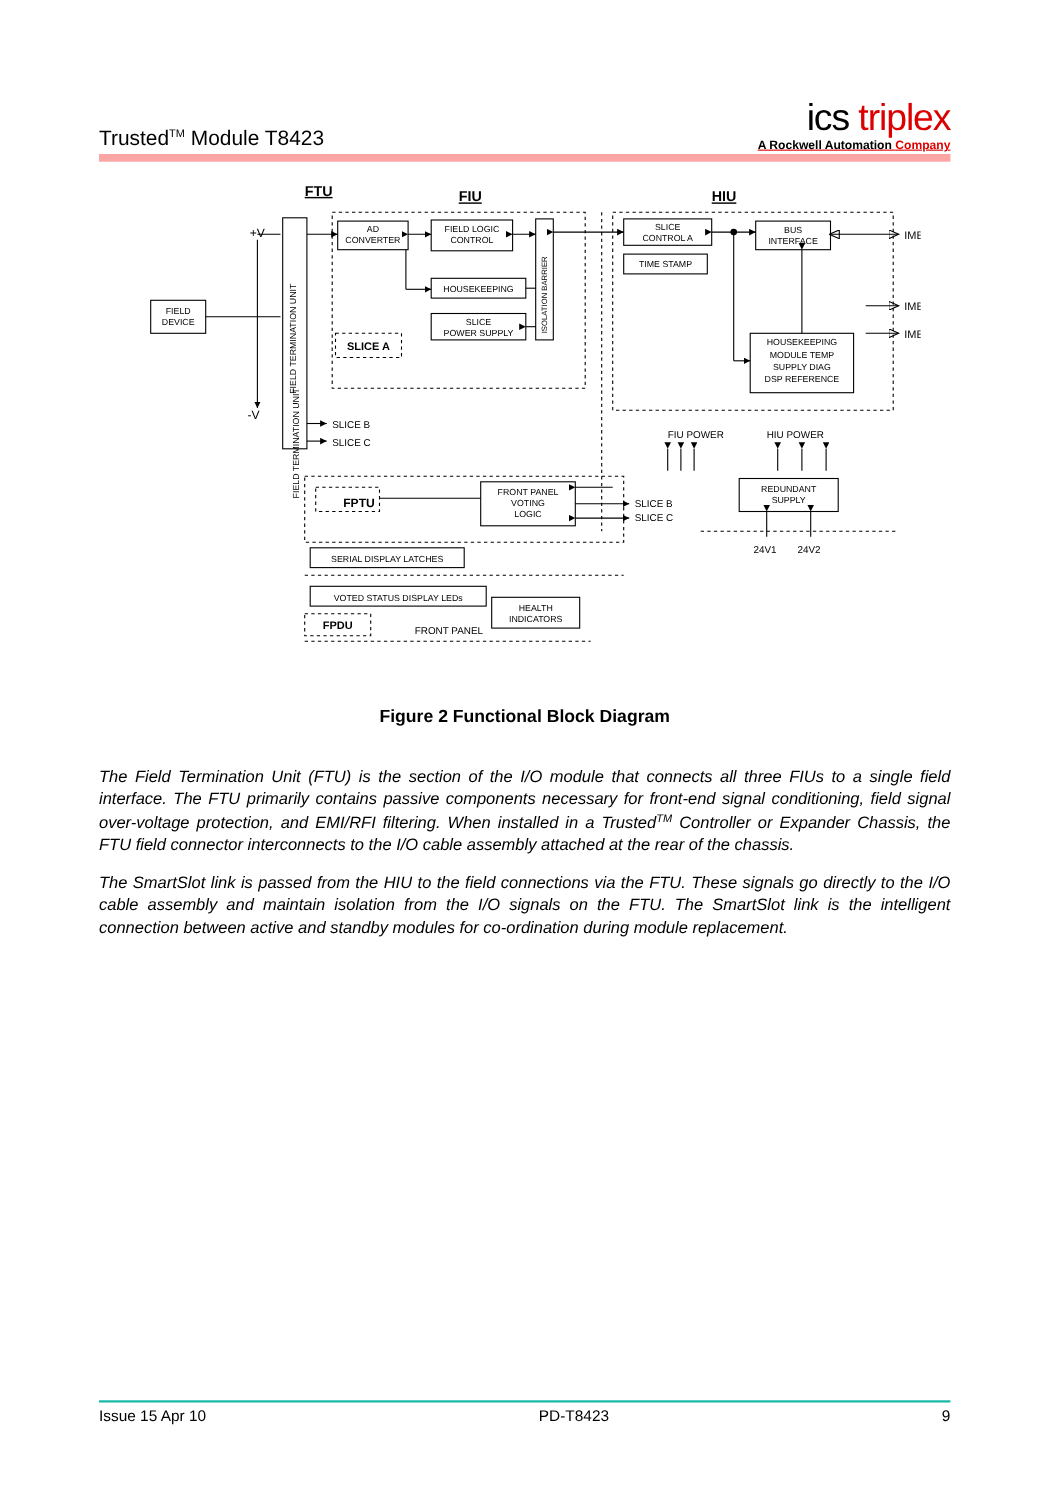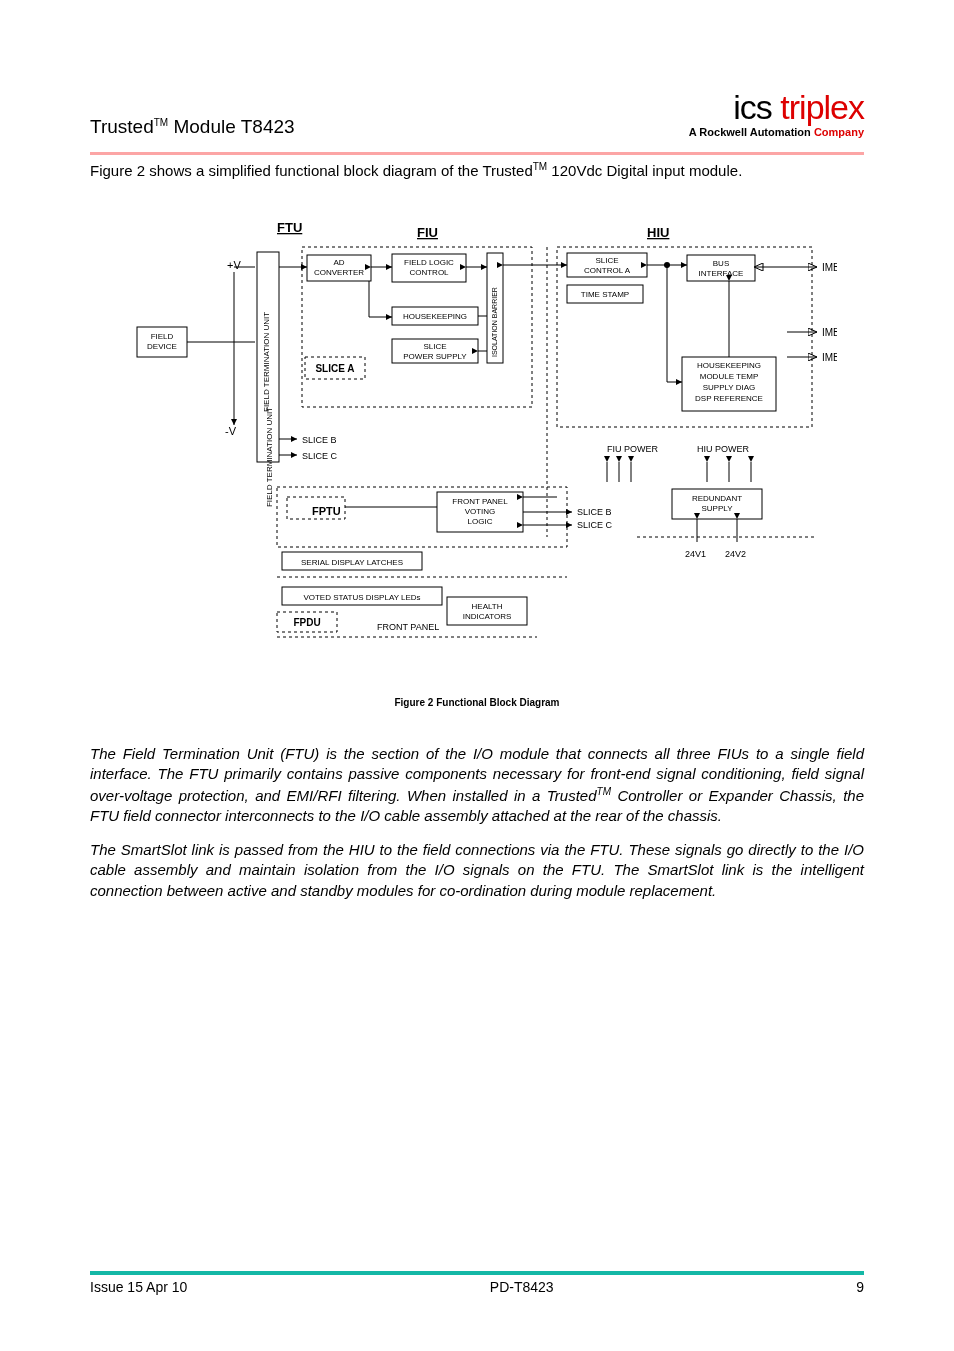--- a/index.html
+++ b/index.html
@@ -14,41 +14,41 @@
   }
   .page {
     padding: 90px 90px 60px 90px;
     height: 100%;
     position: relative;
   }
   .header {
     display: flex;
     justify-content: space-between;
     align-items: flex-end;
-    border-bottom: 3px solid #fca5a5;
-    padding-bottom: 14px;
+    border-bottom: 7px solid #fca5a5;
+    padding-bottom: 2px;
     margin-bottom: 6px;
   }
   .header-left { font-size: 19px; }
   .tm { font-size: 10px; vertical-align: super; }
   .logo-block { text-align: right; }
   .logo-main { font-size: 34px; font-weight: normal; color: #d00; letter-spacing: -1px; line-height: 1; text-align: right; }
   .logo-main .ics { color: #000; }
-  .logo-sub { font-size: 11px; color: #d00; font-weight: bold; margin-top: 2px; }
+  .logo-sub { font-size: 11px; color: #d00; font-weight: bold; margin-top: 2px; text-decoration: underline; }
   .logo-sub .black { color: #000; font-weight: bold; }
   .intro { font-size: 15px; margin-bottom: 28px; }
   .diagram-wrap { text-align: right; margin: 0 auto 30px; }
   svg.diagram { display: block; margin: 0 auto; }
-  .caption { font-weight: bold; text-align: center; font-size: 10px; margin: 20px 0 36px; }
+  .caption { font-weight: bold; text-align: center; font-size: 16px; margin: 20px 0 36px; }
   h2.section { font-size: 22px; font-weight: normal; margin-bottom: 22px; }
   p.body { text-align: justify; font-size: 15px; line-height: 1.35; margin-bottom: 14px; font-style: italic; }
   .footer {
     position: absolute;
     left: 90px; right: 90px; bottom: 56px;
-    border-top: 4px solid #14b8a6;
+    border-top: 2px solid #14b8a6;
     padding-top: 4px;
     display: flex;
     justify-content: space-between;
     font-size: 14px;
   }
   
   svg text { font-family: Arial, Helvetica, sans-serif; }
 </style>
 </head>
 <body>
@@ -62,23 +62,20 @@
     <div class="logo-block">
       <div class="logo-main">
         <span class="ics">ics</span><span> triplex</span>
       </div>
       <div class="logo-sub">
         <span class="black">A Rockwell Automation </span><span>Company</span>
       </div>
     </div>
   </div>
 
-  <p class="intro">
-    <span>Figure 2 shows a simplified functional block diagram of the Trusted</span><span class="tm">TM</span><span> 120Vdc Digital input module.</span>
-  </p>
 
   <div class="diagram-wrap">
     <svg class="diagram" width="720" height="460" viewBox="0 0 720 460">
       <defs>
         <marker id="arr" markerWidth="8" markerHeight="8" refX="6" refY="3" orient="auto">
           <path d="M0,0 L6,3 L0,6 Z" fill="#000"></path>
         </marker>
         <marker id="arrOpen" markerWidth="10" markerHeight="8" refX="1" refY="4" orient="auto">
           <path d="M0,4 L9,0 L9,8 Z" fill="none" stroke="#000"></path>
         </marker>

